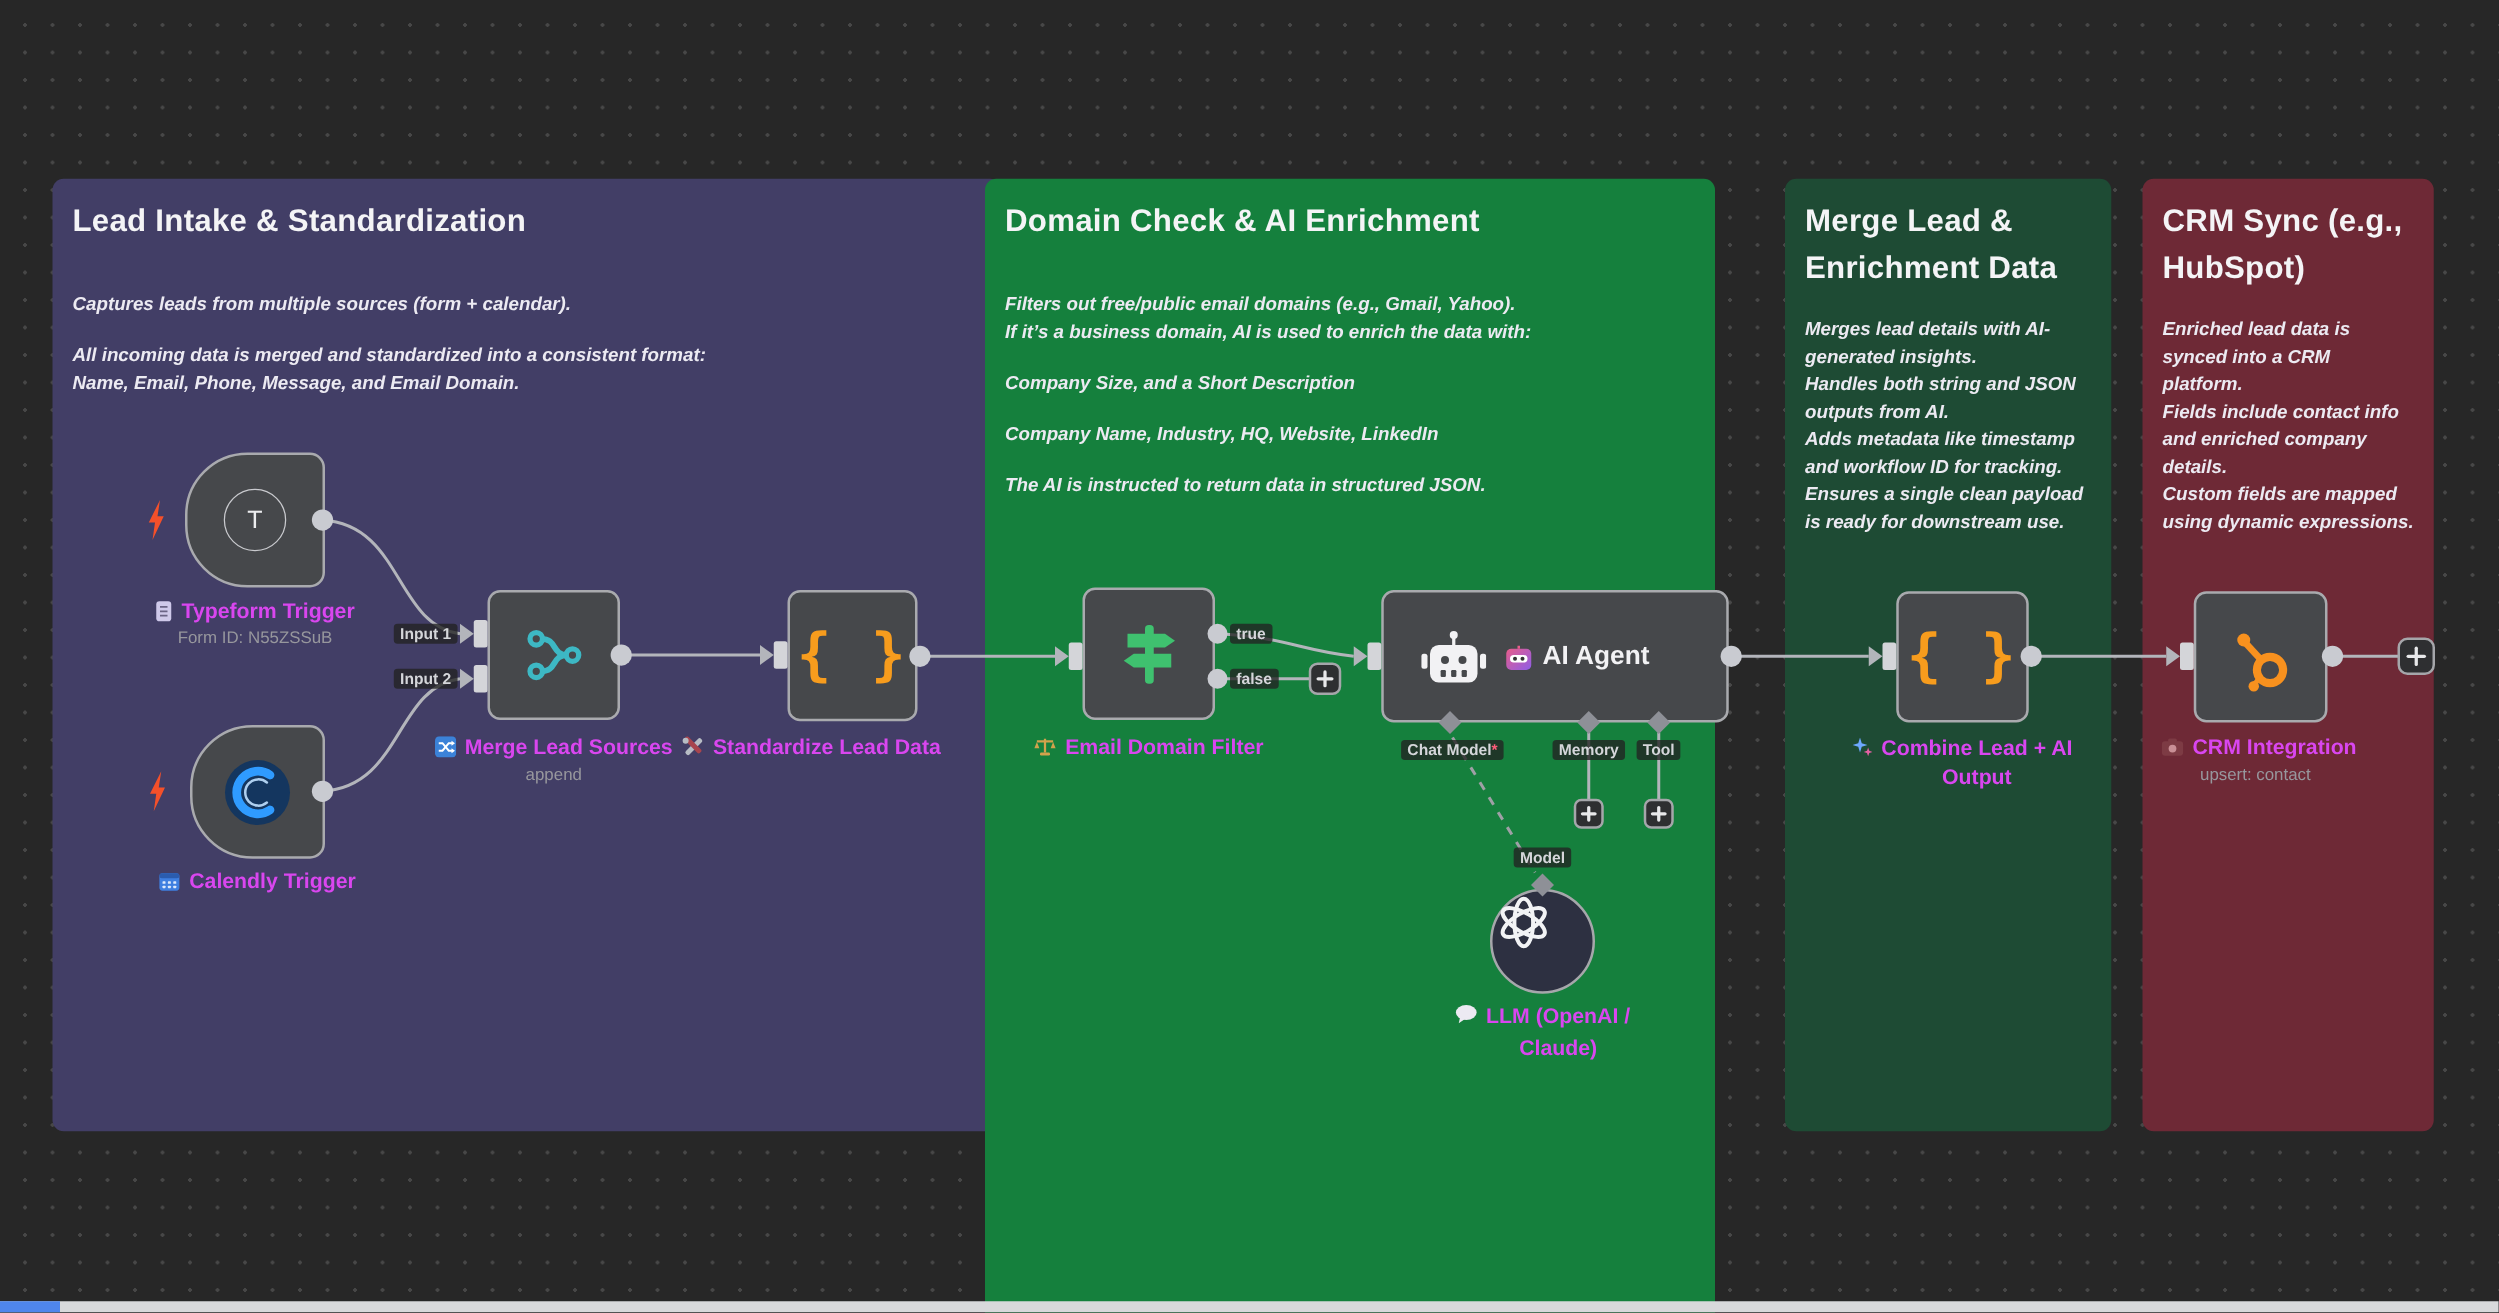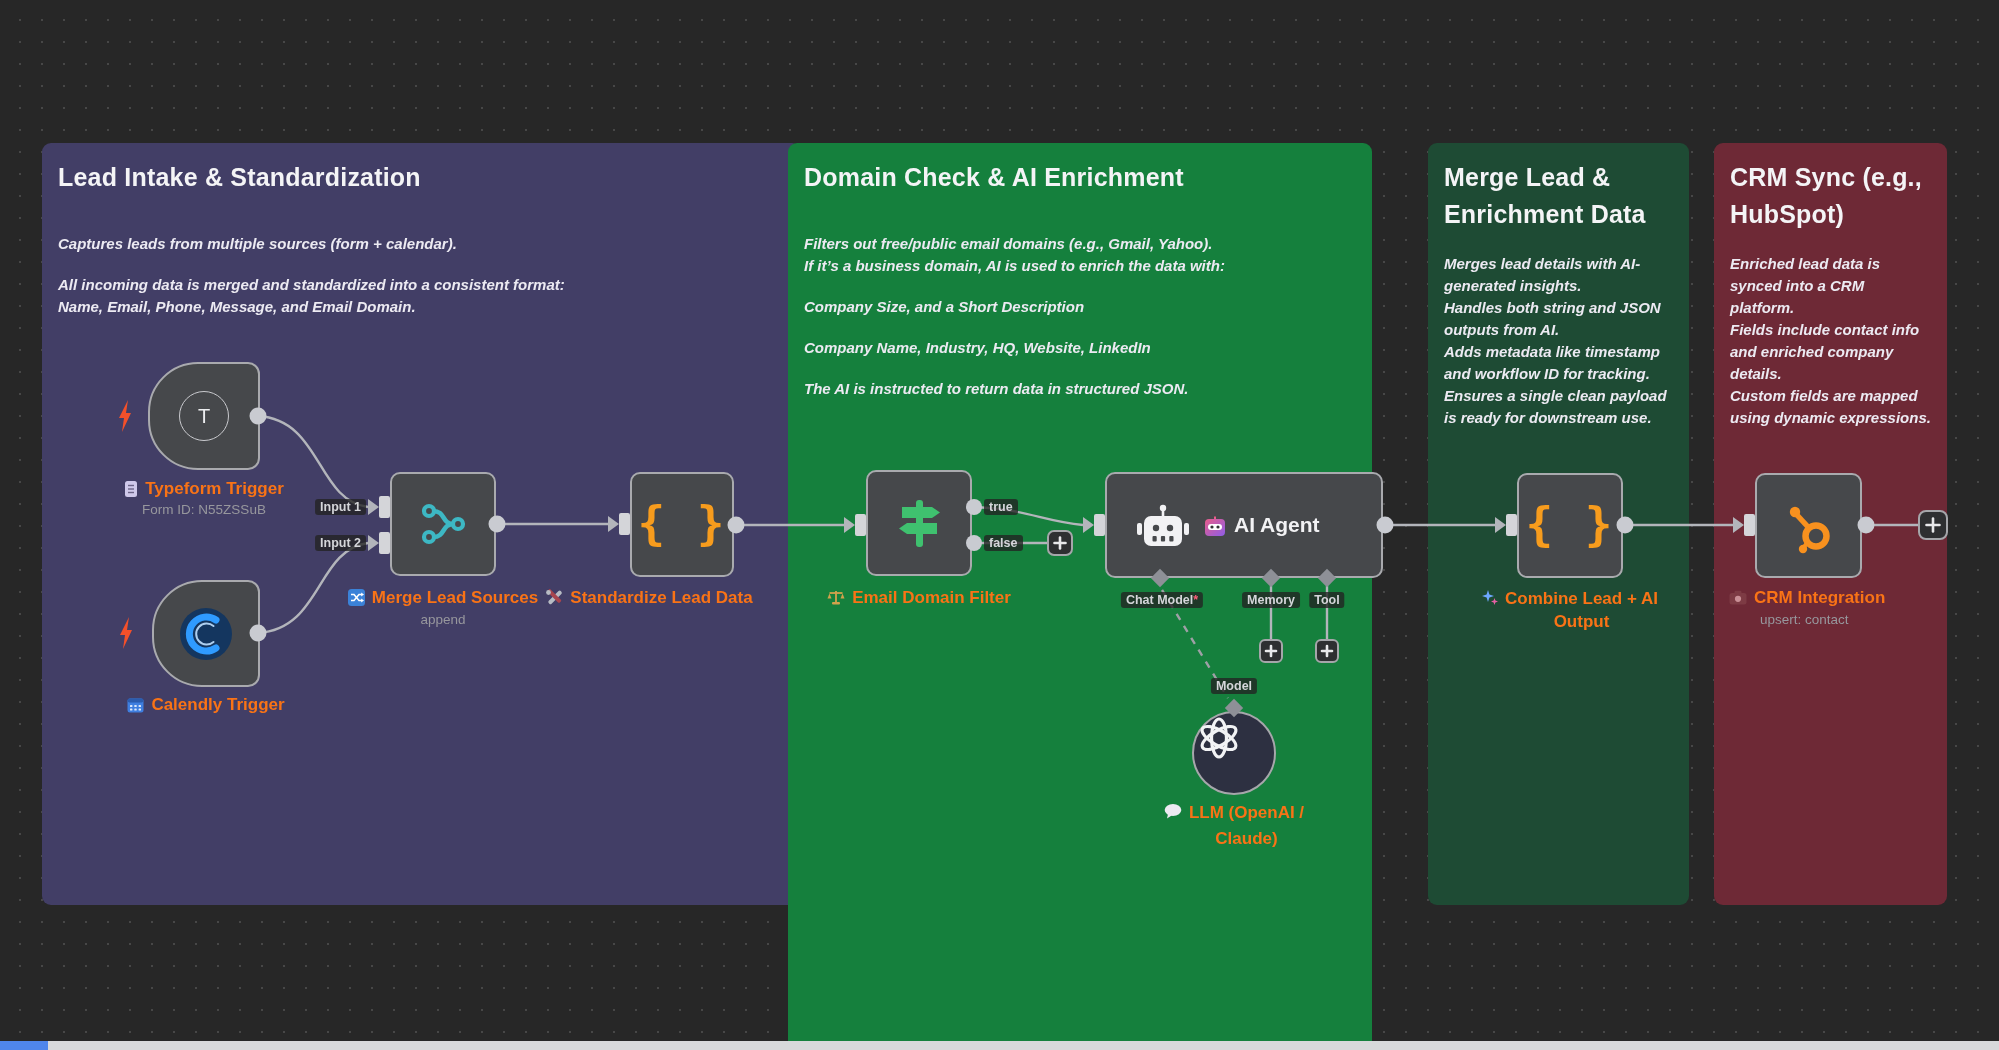--- a/index.html
+++ b/index.html
@@ -31,21 +31,21 @@
   .wire{fill:none;stroke:#b3b5bb;stroke-width:2.4px}
   .wire.dashed{stroke-dasharray:7 7;stroke:#9fa0a6}
   .outdot{fill:#c9cbd1}
   .port{fill:#d4d5d9}
   .tri{fill:#b3b5bb}
   .diamond{fill:#8e9097}
   .plusbox{fill:#2e2f31;stroke:#a5a6aa;stroke-width:2px}
   .plussign{stroke:#e8e8ea;stroke-width:2.6px;stroke-linecap:round}
 
   .nlabel{position:absolute;display:flex;justify-content:center;align-items:center;gap:7px;
-    font-weight:700;font-size:17px;color:#f97316;z-index:4;line-height:22px}
+    font-weight:700;font-size:17px;color:#d946ef;z-index:4;line-height:22px}
   .nlabel.multi{align-items:flex-start}
   .nlabel.multi .licon{margin-top:3px}
   .nlabel span.txt{white-space:pre-line;text-align:center;line-height:23px}
   .nlabel.llm span.txt{line-height:26px}
   .nlabel.leftalign{justify-content:flex-start}
   .sub{position:absolute;color:#97979d;font-size:13.5px;font-weight:500;text-align:center;z-index:4}
   .sub.leftalign{text-align:left}
 
   .chip{position:absolute;background:rgba(34,34,34,.78);color:#d5d6da;font-size:12.5px;font-weight:700;
     padding:1px 5px;border-radius:3px;white-space:nowrap;z-index:4;transform:translate(-50%,-50%)}

